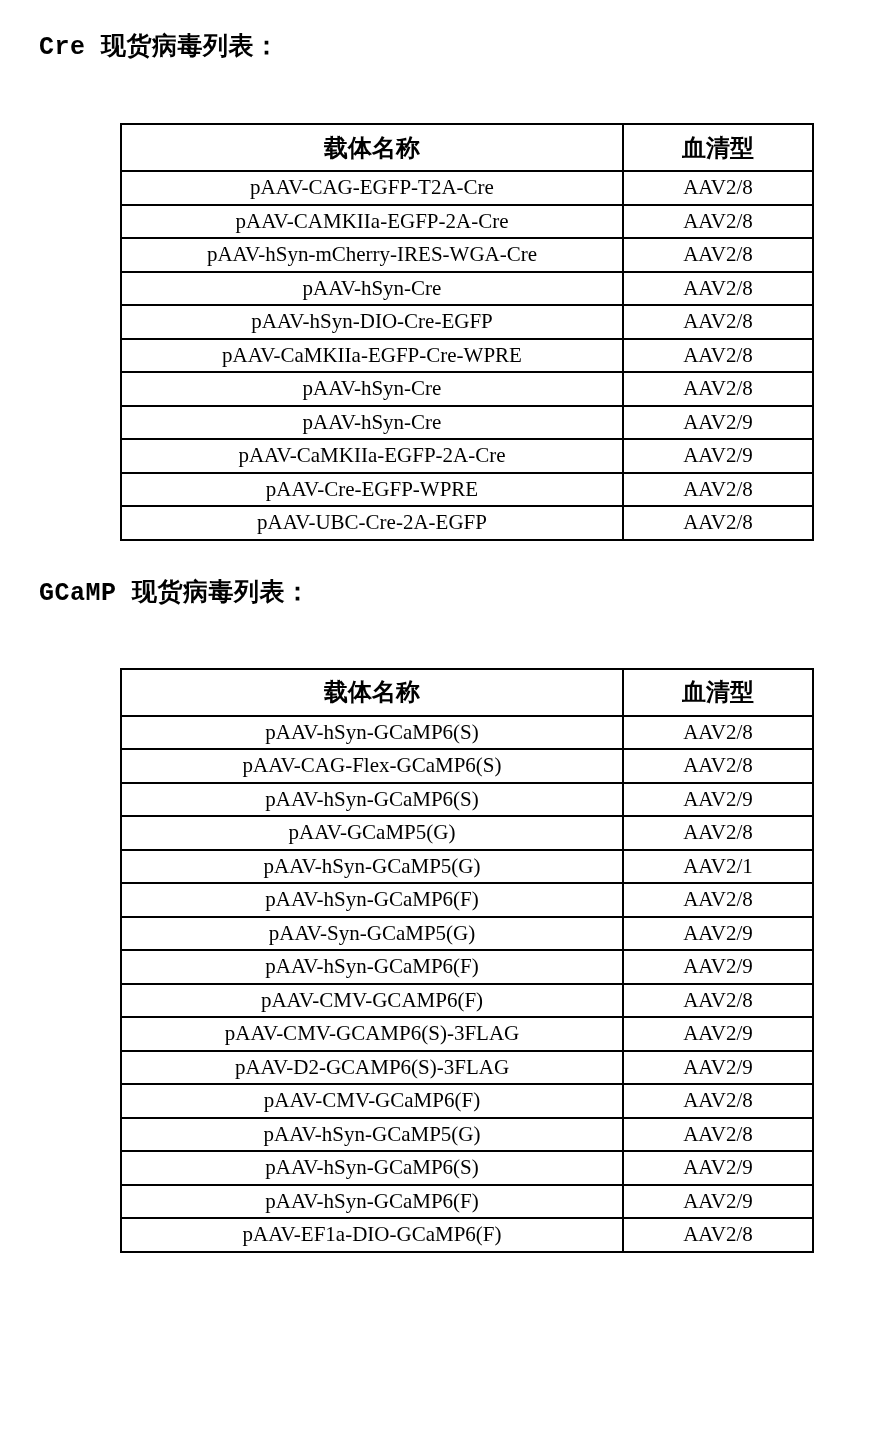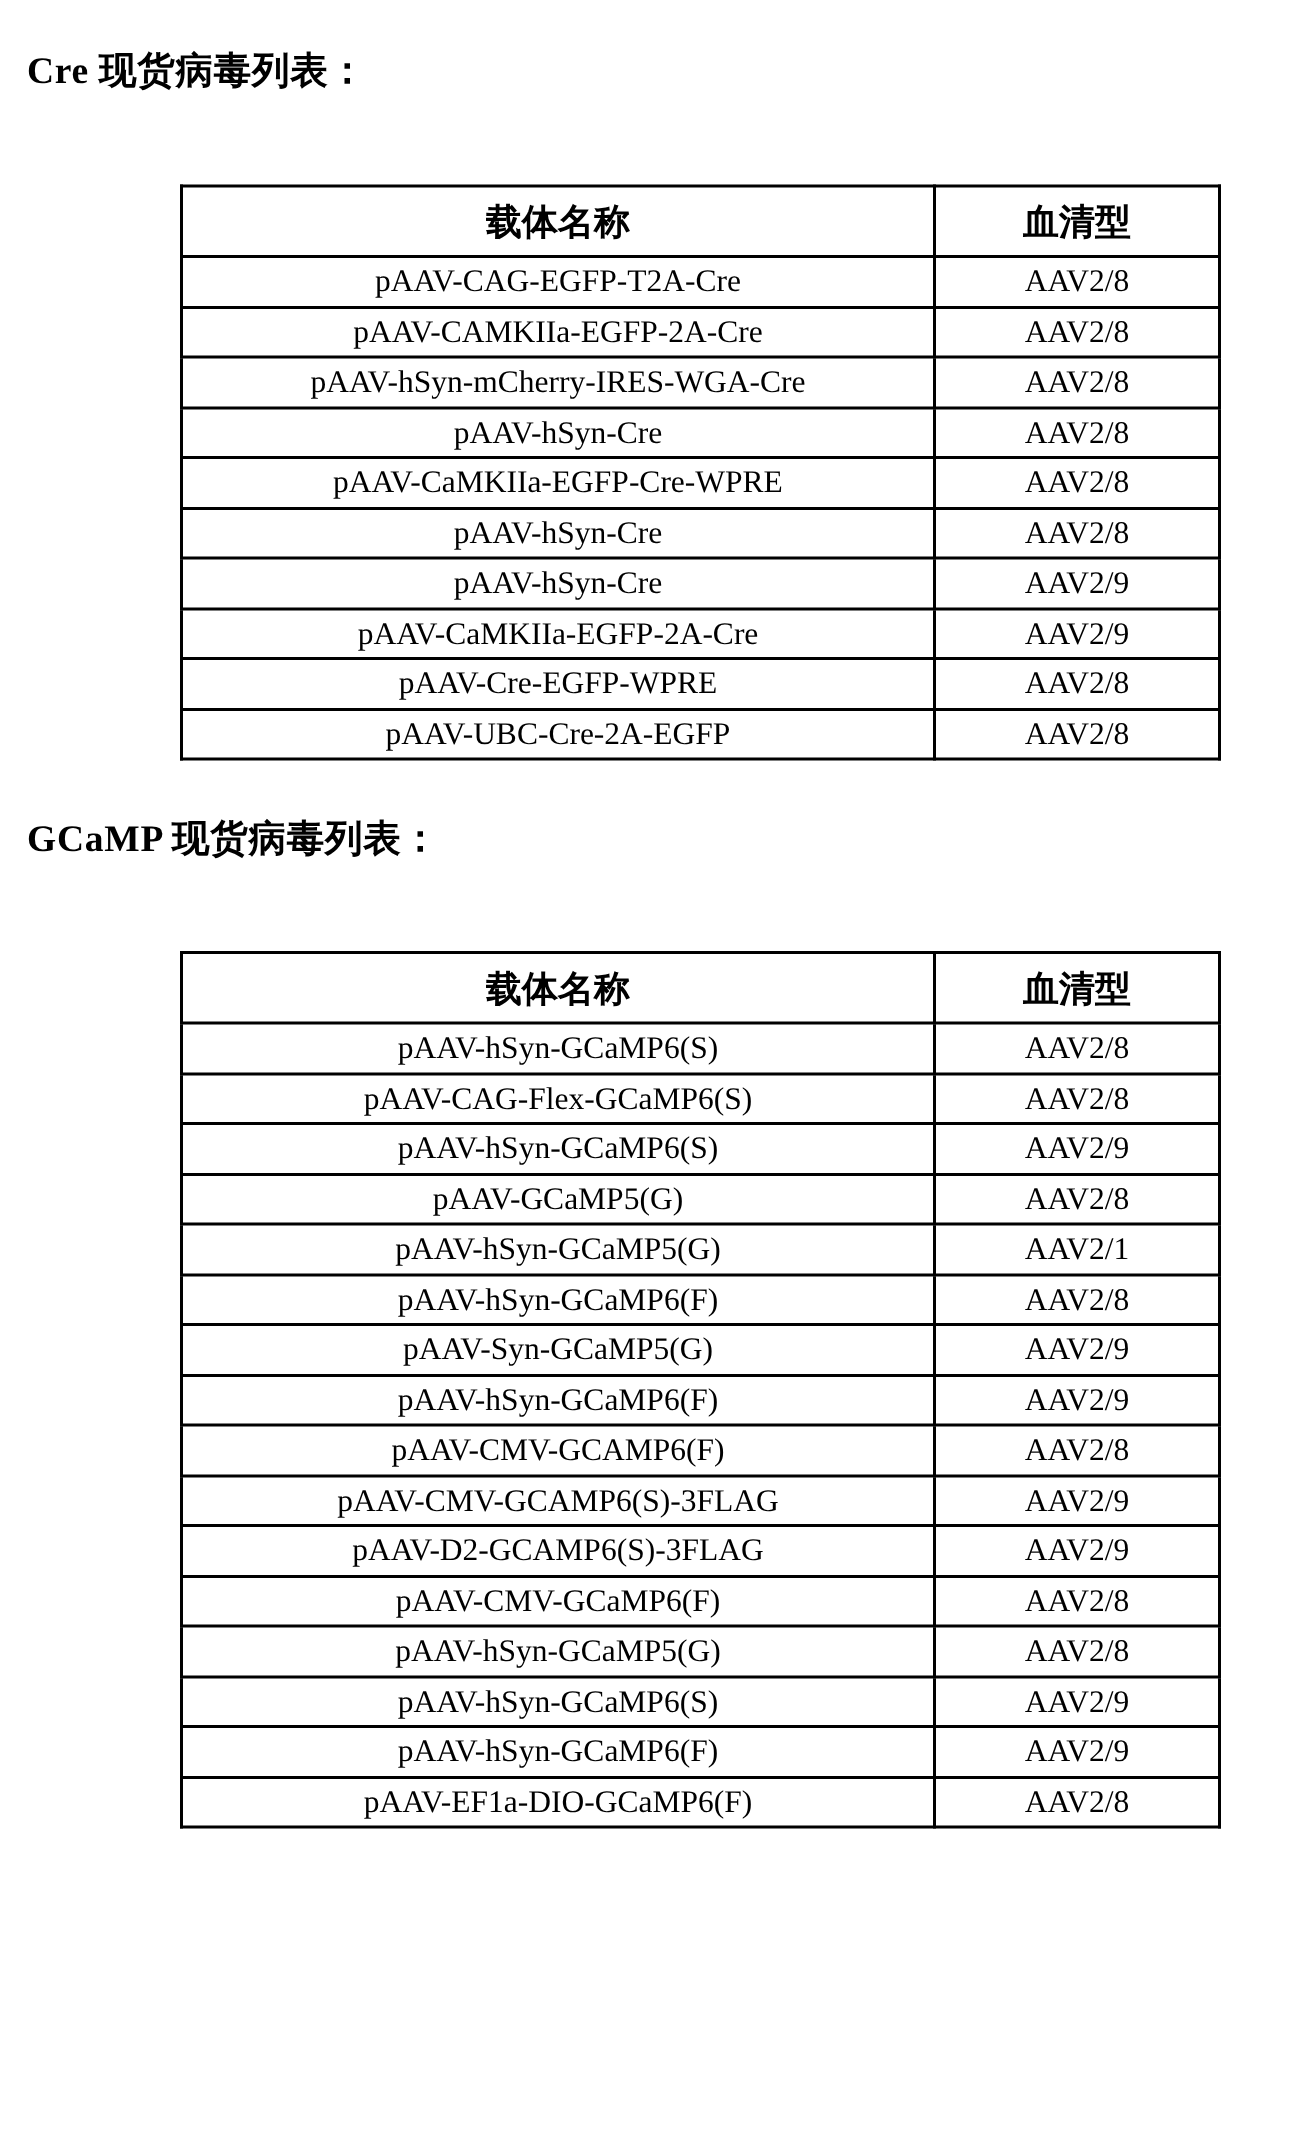--- a/index.html
+++ b/index.html
@@ -6,25 +6,25 @@
   html, body { background: #ffffff; }
   body {
     width: 869px;
     height: 1434px;
     position: relative;
     font-family: "Liberation Serif", serif;
     color: #000000;
     overflow: hidden;
   }
   .heading {
-    font-family: Liberation Serif, serif;
+    font-family: Liberation Mono, monospace;
     font-weight: bold;
     font-size: 25px;
     line-height: 29px;
-    margin-left: 18px;
+    margin-left: 39px;
     letter-spacing: 0.5px;
   }
   .heading-1 { padding-top: 33px; }
   .heading-2 { margin-top: 38px; }
   table.virus-table {
     border-collapse: collapse;
     margin-left: 120px;
     table-layout: fixed;
     background: #ffffff;
   }
@@ -75,20 +75,24 @@
       <tr>
         <td>pAAV-CAMKIIa-EGFP-2A-Cre</td>
         <td>AAV2/8</td>
       </tr>
       <tr>
         <td>pAAV-hSyn-mCherry-IRES-WGA-Cre</td>
         <td>AAV2/8</td>
       </tr>
       <tr>
         <td>pAAV-hSyn-Cre</td>
+        <td>AAV2/8</td>
+      </tr>
+      <tr>
+        <td>pAAV-hSyn-DIO-Cre-EGFP</td>
         <td>AAV2/8</td>
       </tr>
       <tr>
         <td>pAAV-CaMKIIa-EGFP-Cre-WPRE</td>
         <td>AAV2/8</td>
       </tr>
       <tr>
         <td>pAAV-hSyn-Cre</td>
         <td>AAV2/8</td>
       </tr>

